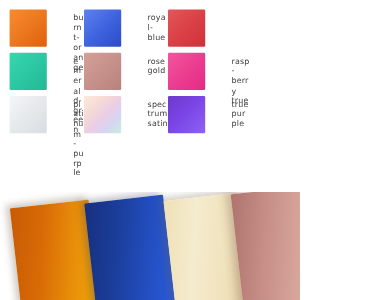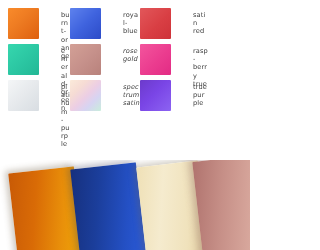--- a/index.html
+++ b/index.html
@@ -42,21 +42,21 @@
   .swatch-label {
     margin-left: 22px;
     font-size: 6.6px;
     line-height: 8.2px;
     color: #3d3d3d;
     padding-top: 3px;
     letter-spacing: 0.02em;
     word-break: break-word;
     max-width: 34px;
   }
-  .swatch-label.wide { max-width: 60px; font-style: italic; }
+  .swatch-label.wide { max-width: 60px; }
 
   
   #cards {
     position: absolute;
     left: 0;
     top: 160px;
     width: 250px;
     height: 90px;
     overflow: hidden;
   }
@@ -106,22 +106,20 @@
 
   <div class="swatch-cell">
     <div class="swatch-chip" style="background: linear-gradient(135deg, rgb(94, 130, 238) 0%, rgb(63, 99, 222) 50%, rgb(44, 75, 200) 100%);"></div>
     <div class="swatch-label">royal-
 blue</div>
   </div>
 
 
   <div class="swatch-cell">
     <div class="swatch-chip" style="background: linear-gradient(135deg, rgb(226, 87, 90) 0%, rgb(217, 63, 68) 55%, rgb(206, 50, 57) 100%);"></div>
-    <div class="swatch-label">satin
-red</div>
   </div>
 
   <div class="swatch-cell">
     <div class="swatch-chip" style="background: linear-gradient(135deg, rgb(54, 215, 174) 0%, rgb(43, 198, 162) 55%, rgb(35, 183, 149) 100%);"></div>
     <div class="swatch-label">emerald-
 green</div>
   </div>
 
   <div class="swatch-cell">
     <div class="swatch-chip" style="background: linear-gradient(135deg, rgb(211, 160, 150) 0%, rgb(197, 144, 138) 55%, rgb(184, 130, 124) 100%);"></div>

